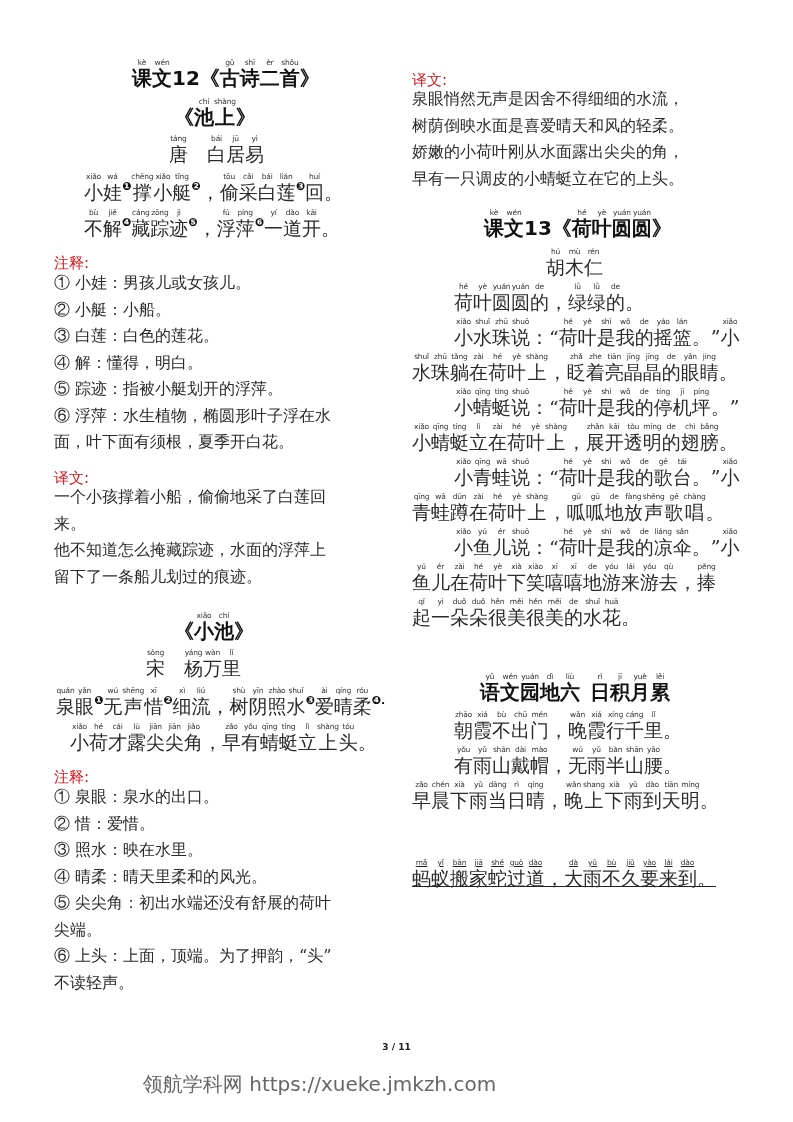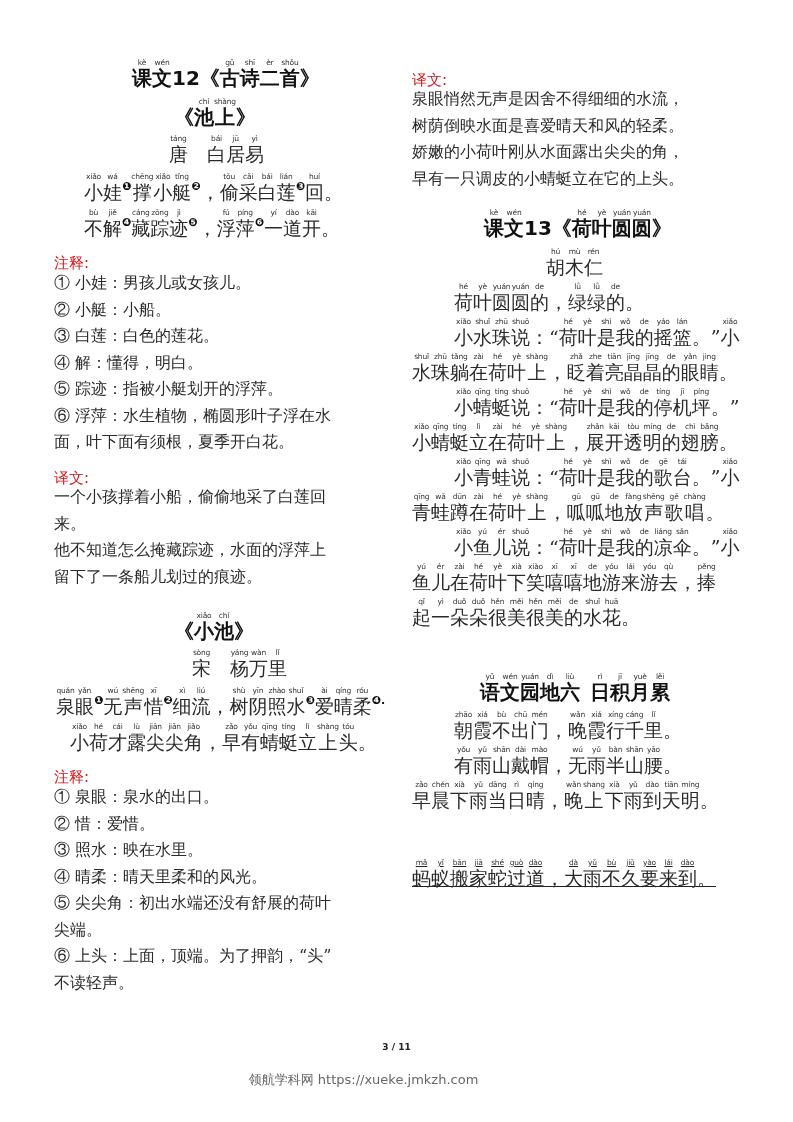--- a/index.html
+++ b/index.html
@@ -20,21 +20,21 @@
                   margin-bottom:10px; color:#111; }
 
   .label-red { position:absolute; color:#d8161b; font-weight:normal; font-size:15px;
                font-family:"DejaVu Sans","Liberation Sans",sans-serif;margin-top:8px; }
   .para { position:absolute; font-size:16px; line-height:26.5px; color:#2a2a2a; }
   .para div { white-space:nowrap; }
 
   .footer-page { position:absolute; top:1042px; left:0; width:793px; text-align:center;
                  font-family:"DejaVu Sans","Liberation Sans",sans-serif; font-size:9px; font-weight:bold; color:#222; }
   .footer-site { position:absolute; top:1071px; left:0; width:639px; text-align:center;
-                 font-family:"DejaVu Sans","Liberation Sans",sans-serif; font-size:13px; color:#666;margin-left:44px; }
+                 font-family:"DejaVu Sans","Liberation Sans",sans-serif; font-size:20px; color:#666; }
 </style>
 </head>
 <body>
 
 <div class="col col-left">
   <div class="pyline title" style="top:58px;left:78px;">
       <span class="seg">
         <span class="py">kè</span>
         <span class="hz">课</span>
       </span>
@@ -248,21 +248,21 @@
       </span>
       <span class="seg">
         <span class="py">chí</span>
         <span class="hz">池</span>
       </span>
       <span class="seg">
         <span class="py"></span>
         <span class="hz">》</span>
       </span>
     </div>
-  <div class="pyline" style="top:648px;left:92px;margin-left:46px;">
+  <div class="pyline" style="top:648px;left:92px;">
       <span class="seg">
         <span class="py">sòng</span>
         <span class="hz">宋</span>
       </span>
       <span class="seg">
         <span class="py"></span>
         <span class="hz">　</span>
       </span>
       <span class="seg">
         <span class="py">yáng</span>

